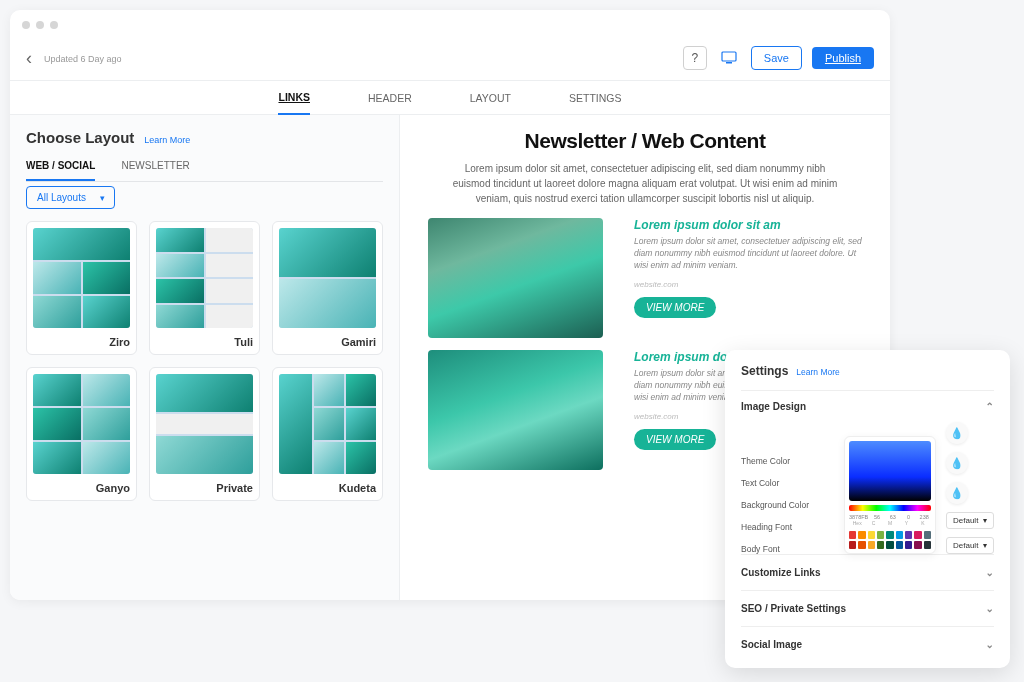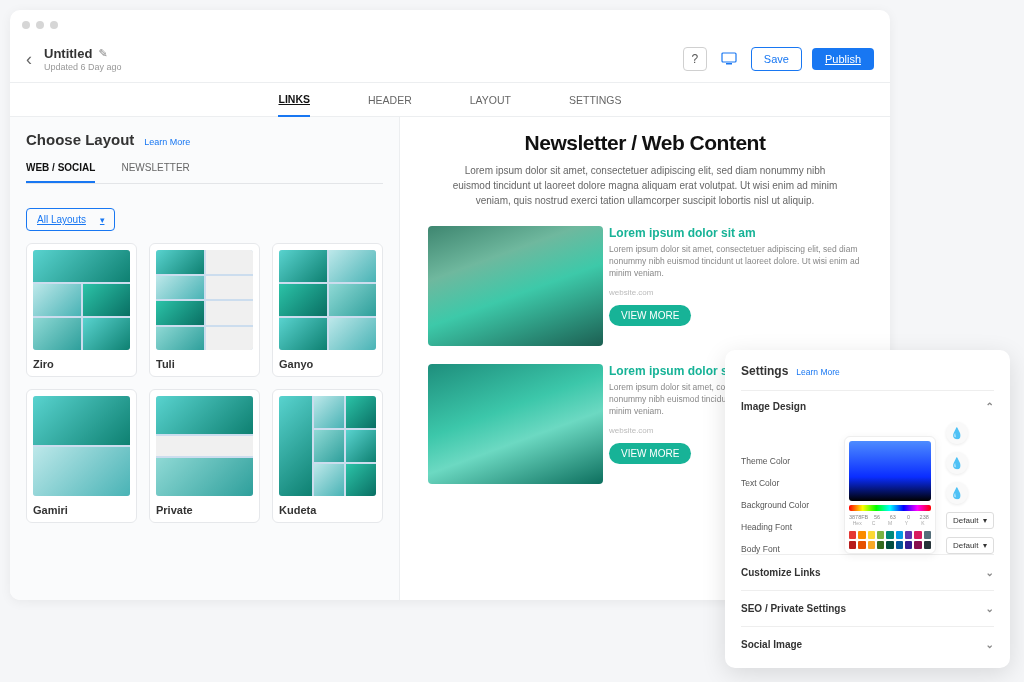--- a/index.html
+++ b/index.html
@@ -68,24 +68,24 @@
     background: #fafbfc;
     padding: 14px 16px;
     overflow: hidden;
   }
   .left h2 { font-size: 15px; display: flex; align-items: baseline; gap: 10px; }
   .left h2 .learn { font-size: 9px; font-weight: 400; color: #1877f2; cursor: pointer; }
   .subtabs { display: flex; gap: 26px; margin-top: 14px; border-bottom: 1px solid #e3e5e8; font-size: 10px; }
   .subtabs .st { padding: 0 0 8px 0; cursor: pointer; color: #666; }
   .subtabs .st.active { color: #111; font-weight: 600; border-bottom: 2px solid #1877f2; }
   .filter-btn {
-    margin-top: 24px;
+    margin-top: 4px;
     display: inline-flex; align-items: center; gap: 14px;
     border: 1px solid #1877f2; color: #1877f2;
-    font-size: 10px; padding: 5px 10px; border-radius: 4px; cursor: pointer; text-decoration: underline;
+    font-size: 10px; padding: 5px 10px; border-radius: 4px; cursor: pointer;
   }
   .filter-btn .chev { font-size: 9px; }
   .grid {
     margin-top: 12px;
     display: grid;
     grid-template-columns: repeat(3, 1fr);
     gap: 12px;
   }
   .card {
     background: #fff;
@@ -104,21 +104,21 @@
     gap: 2px;
     overflow: hidden;
   }
   .thumb .img { background: linear-gradient(135deg,#3bbbc9,#0a7c7c); }
   .thumb .a { background: linear-gradient(135deg,#59d3cf,#0e8071); }
   .thumb .b { background: linear-gradient(135deg,#bde8ea,#49b3b5); }
   .thumb .c { background: linear-gradient(135deg,#2cc3a8,#096f63); }
   .thumb .d { background: linear-gradient(135deg,#8fd9d5,#2e9f9b); }
   .thumb .txt { background: #f0f0f0; }
   .thumb.single { grid-template-columns: 1fr; grid-template-rows: 1fr 1fr; }
-  .card .name { text-align: left; font-size: 11px; font-weight: 600; margin-top: 8px; }
+  .card .name { text-align: right; font-size: 11px; font-weight: 600; margin-top: 8px; }
   .right {
     flex: 1;
     overflow: hidden;
     display: flex;
     flex-direction: row;
   }
   .hero {
     height: 100px;
     background: linear-gradient(120deg,#0d5d4e 0%, #1ea38d 30%, #0fb598 45%, #11897a 60%, #0d695c 100%);
     position: relative;
@@ -134,23 +134,24 @@
       radial-gradient(18px 12px at 90% 40%, #0c4f44 0, transparent 70%);
   }
   .preview {
     padding: 14px 28px;
     text-align: center;
   }
   .preview .heading { font-size: 21px; font-weight: 800; color: #111; font-family: Arial Black, Arial, sans-serif; letter-spacing: -0.5px; }
   .preview .desc { font-size: 10px; color: #666; line-height: 1.5; max-width: 400px; margin: 8px auto 0 auto; }
   .article {
     display: flex;
-    gap: 6px;
-    margin-top: 18px;
+    gap: 31px;
+    margin-top: 12px;
     text-align: left;
+    font-style: italic;
   }
   .article .ph {
     width: 175px; height: 120px; border-radius: 4px;
   }
   .ph1 { background: linear-gradient(160deg,#3e8670 0%, #6fb89e 30%, #3dc9a9 55%, #1c5f52 100%); }
   .ph2 { background: linear-gradient(160deg,#1e8e7c 0%, #3cc7aa 40%, #6cd9c2 60%, #0d6f5e 100%); }
   .article .txtcol { flex:1; min-width:0; }
   .article .atitle { color: #17b397; font-size: 12px; font-weight: 600; margin-bottom: 4px; white-space: nowrap; overflow:hidden; text-overflow: ellipsis; }
   .article .atxt { font-size: 8.5px; color: #888; line-height: 1.4; }
   .article .site { font-size: 8px; color: #bbb; margin-top: 8px; }
@@ -215,24 +216,20 @@
 <div class="window">
   <div class="titlebar">
     <div class="dot"></div>
     <div class="dot"></div>
     <div class="dot"></div>
   </div>
 
   <div class="topbar">
     <span class="back">‹</span>
     <div class="title-wrap">
-      <div class="title-row">
-        <span class="title">Untitled</span>
-        <span class="pencil">✎</span>
-      </div>
       <div class="sub">Updated 6 Day ago</div>
     </div>
     <div class="actions">
       <div class="icon-btn">?</div>
       <div class="icon-btn plain">
         <svg width="16" height="14" viewBox="0 0 16 14">
             <rect x="1" y="1" width="14" height="9" rx="1" fill="none" stroke="#1877f2" stroke-width="1.2"></rect>
             <rect x="5" y="11" width="6" height="1.5" fill="#1877f2"></rect>
           </svg>
       </div>
@@ -281,36 +278,36 @@
               <div class="img b"></div>
               <div class="txt"></div>
               <div class="img c"></div>
               <div class="txt"></div>
               <div class="img d"></div>
               <div class="txt"></div>
             </div>
           <div class="name">Tuli</div>
         </div>
         <div class="card">
+          <div class="thumb single">
+              <div class="img a"></div>
+              <div class="img b"></div>
+            </div>
+          <div class="name">Gamiri</div>
+        </div>
+        <div class="card">
           <div class="thumb" style="grid-template-rows:repeat(3,1fr)">
               <div class="img a"></div>
               <div class="img b"></div>
               <div class="img c"></div>
               <div class="img d"></div>
               <div class="img a"></div>
               <div class="img b"></div>
             </div>
           <div class="name">Ganyo</div>
-        </div>
-        <div class="card">
-          <div class="thumb single">
-              <div class="img a"></div>
-              <div class="img b"></div>
-            </div>
-          <div class="name">Gamiri</div>
         </div>
         <div class="card">
           <div class="thumb" style="grid-template-columns:1fr;grid-template-rows:2fr 1fr 2fr">
               <div class="img a"></div>
               <div class="txt"></div>
               <div class="img d"></div>
             </div>
           <div class="name">Private</div>
         </div>
         <div class="card">

